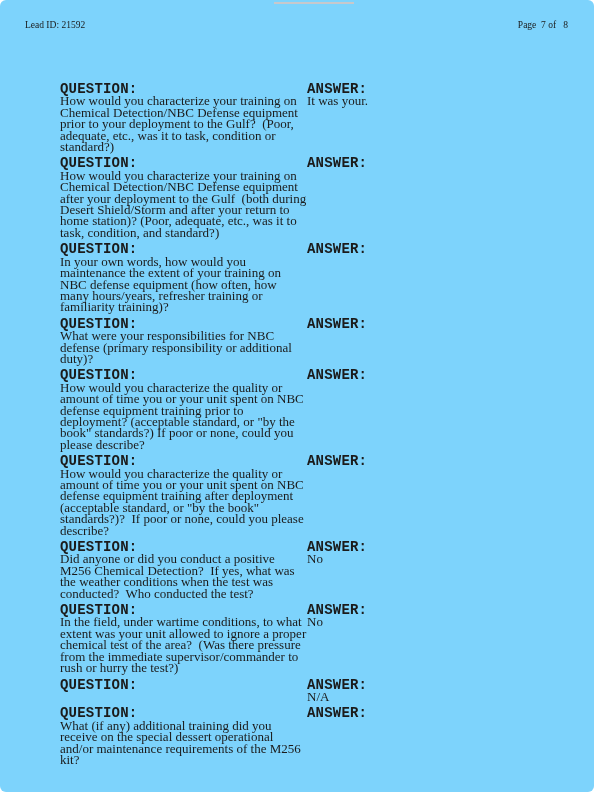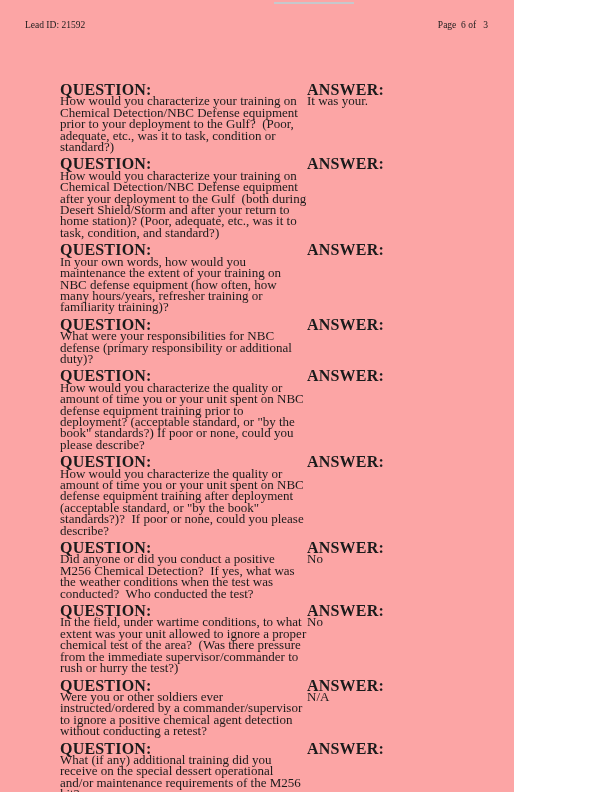--- a/index.html
+++ b/index.html
@@ -1,23 +1,24 @@
 <!DOCTYPE html>
 <html><head>
 <meta charset="utf-8">
 <style>
   html, body { margin: 0; padding: 0; background: #ffffff; }
   .page {
     position: relative;
-    width: 514px;
+    width: 594px;
     height: 792px;
-    background: #fca5a5;
+    background: #7dd3fc;
     overflow: hidden;
     font-family: "Liberation Serif", serif;
     color: #1b1b1b;
+    border-radius: 6px;
   }
   .scan-artifact {
     position: absolute;
     top: 2px;
     left: 274px;
     width: 80px;
     height: 2px;
     background: #c7c8cc;
   }
   .page-header {
@@ -39,39 +40,40 @@
   }
   .qa-block {
     display: flex;
     align-items: flex-start;
     margin-bottom: 6px;
   }
   .q-col { width: 247px; flex: 0 0 247px; }
   .a-col { flex: 1 1 auto; min-width: 0; }
   .qa-label {
     font-weight: bold;
-    font-size: 16px;
+    font-size: 14px;
     line-height: 11.4px;
     letter-spacing: 0.2px;
+    font-family: Liberation Mono, monospace;
   }
   .qa-text {
     font-size: 13px;
     line-height: 11.4px;
     white-space: pre-wrap;
   }
 </style>
 </head>
 <body>
 
 <div class="page">
   <div class="scan-artifact"></div>
 
   <div class="page-header">
     <span>Lead ID: 21592</span>
-    <span>Page  6 of   3</span>
+    <span>Page  7 of   8</span>
   </div>
 
   <div class="qa-list">
   <div class="qa-block">
     <div class="q-col">
       <div class="qa-label">QUESTION:</div>
       <div class="qa-text">How would you characterize your training on Chemical Detection/NBC Defense equipment prior to your deployment to the Gulf?  (Poor, adequate, etc., was it to task, condition or standard?)</div>
     </div>
     <div class="a-col">
       <div class="qa-label">ANSWER:</div>
@@ -151,21 +153,20 @@
     </div>
     <div class="a-col">
       <div class="qa-label">ANSWER:</div>
       <div class="qa-text">No</div>
     </div>
   </div>
 
   <div class="qa-block">
     <div class="q-col">
       <div class="qa-label">QUESTION:</div>
-      <div class="qa-text">Were you or other soldiers ever instructed/ordered by a commander/supervisor to ignore a positive chemical agent detection without conducting a retest?</div>
     </div>
     <div class="a-col">
       <div class="qa-label">ANSWER:</div>
       <div class="qa-text">N/A</div>
     </div>
   </div>
 
   <div class="qa-block">
     <div class="q-col">
       <div class="qa-label">QUESTION:</div>

